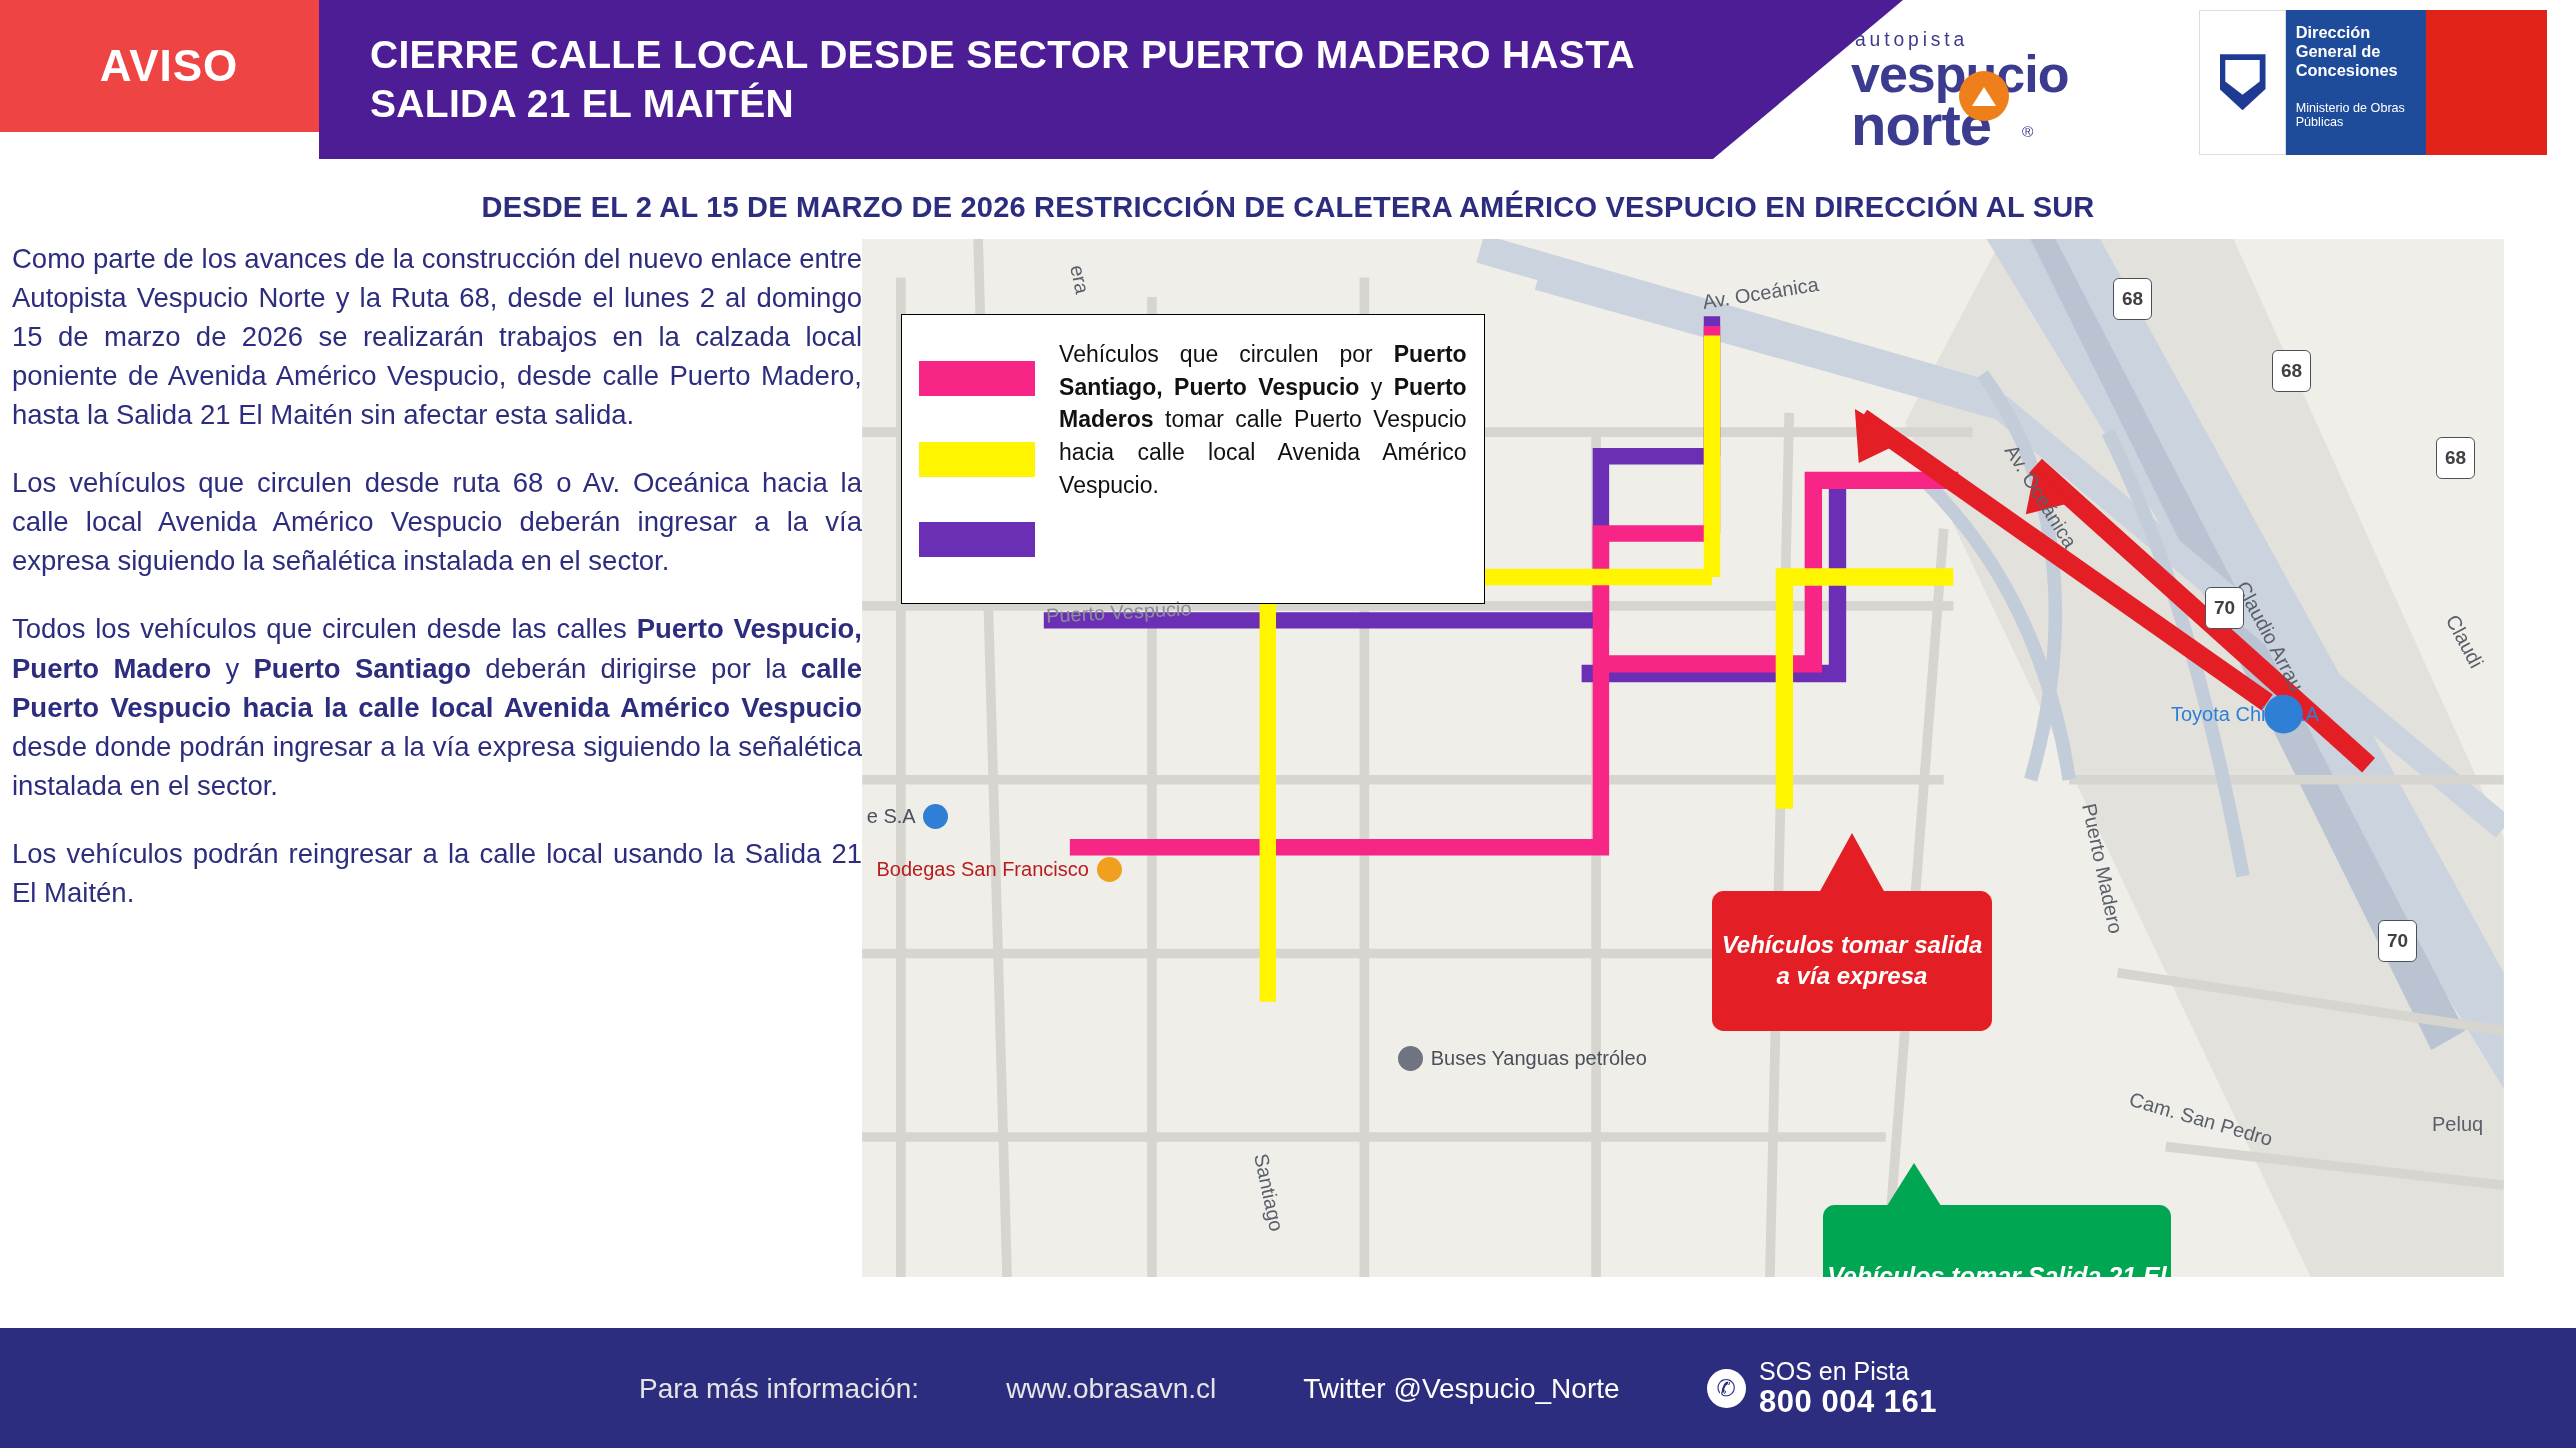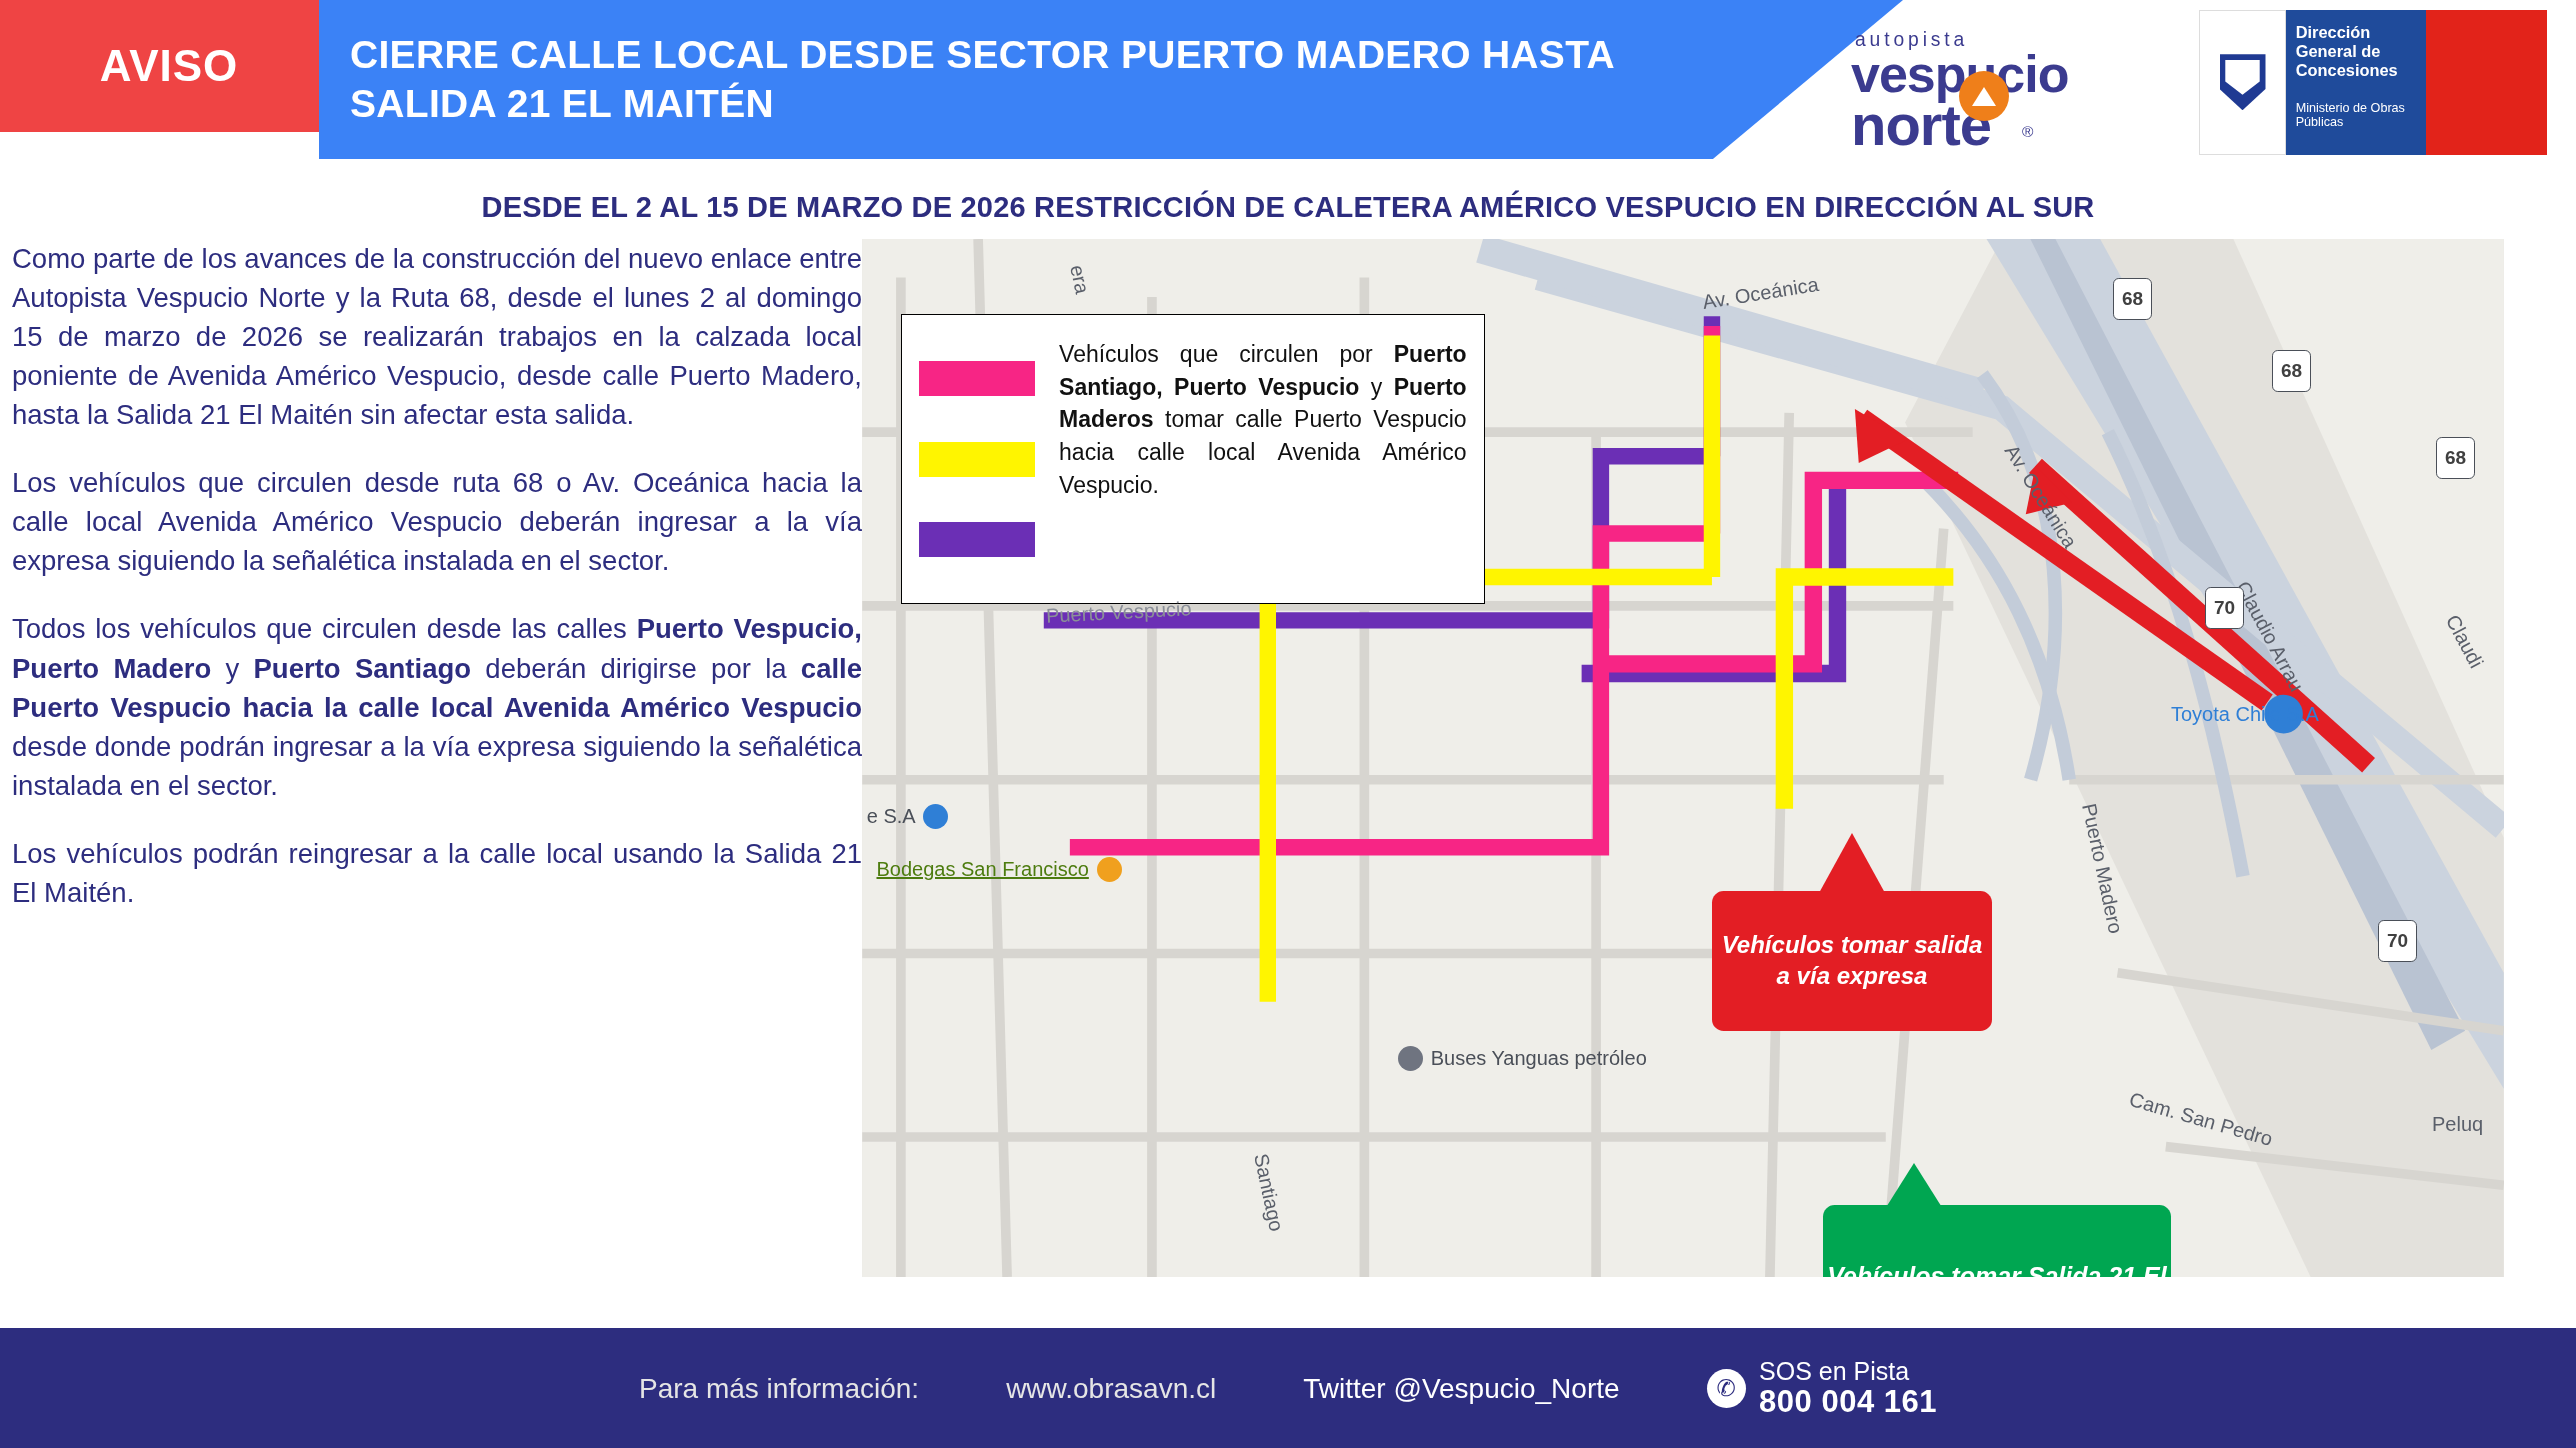--- a/index.html
+++ b/index.html
@@ -17,23 +17,23 @@
     position: absolute; left: 0; top: 0; width: 338px; height: 132px;
     background: #ef4444;
     clip-path: polygon(0 0, 100% 0, 100% 100%, 0 100%);
     display: flex; align-items: center; justify-content: center;
   }
   .hdr-orange span {
     color: #ffffff; font-size: 44px; font-weight: bold; letter-spacing: 1px;
   }
   .hdr-navy {
     position: absolute; left: 319px; top: 0; width: 1584px; height: 159px;
-    background: #3b82f6;
+    background: #4c1d95;
     clip-path: polygon(0 0, 100% 0, 88% 100%, 0 100%);
-    display: flex; align-items: center;
+    display: flex; align-items: center; padding-left: 20px;
   }
   .hdr-navy .title {
     color: #ffffff; font-size: 39px; font-weight: bold; line-height: 1.25;
     padding-left: 31px; max-width: 1333px; letter-spacing: 0.3px;
   }
   .hdr-logo {
     position: absolute; right: 406px; top: 17.4px; width: 319px; height: 145px;
     display: flex; flex-direction: column; align-items: flex-start; justify-content: center;
   }
   .logo-autopista { font-size: 19.3px; color: #3b3b8f; letter-spacing: 3.9px; margin-left: 3.9px; }
@@ -273,21 +273,21 @@
       <div class="map-label" style="left:1174px; top:618px; transform:rotate(78deg);">Puerto Madero</div>
       <div class="map-label" style="left:184px; top:362px; transform:rotate(-3deg); color:#8b8f98;">Puerto Vespucio</div>
       <div class="map-label" style="left:1265px; top:869px; transform:rotate(16deg);">Cam. San Pedro</div>
       <div class="map-label" style="left:1570px; top:874px;">Peluq</div>
       <div class="map-label" style="left:367px; top:942px; transform:rotate(78deg);">Santiago</div>
       <div class="map-label" style="left:203px; top:29px; transform:rotate(78deg);">era</div>
 
       <div class="poi" style="left:1309px; top:464px; color:#2f7fd6;">
         <span>Toyota Chile S.A</span>
       </div>
-      <div class="poi" style="left:14.5px; top:618px; color:#4d7c0f;text-decoration:underline;">
+      <div class="poi" style="left:14.5px; top:618px; color:#b91c1c;">
         <span>Bodegas San Francisco</span>
         <span class="poi-dot"></span>
       </div>
       <div class="poi" style="left:536px; top:807px;">
         <span class="poi-dot gray"></span>
         <span>Buses Yanguas petróleo</span>
       </div>
       <div class="poi" style="left:4.8px; top:565px;">
         <span>e S.A</span>
         <span class="poi-dot blue"></span>

